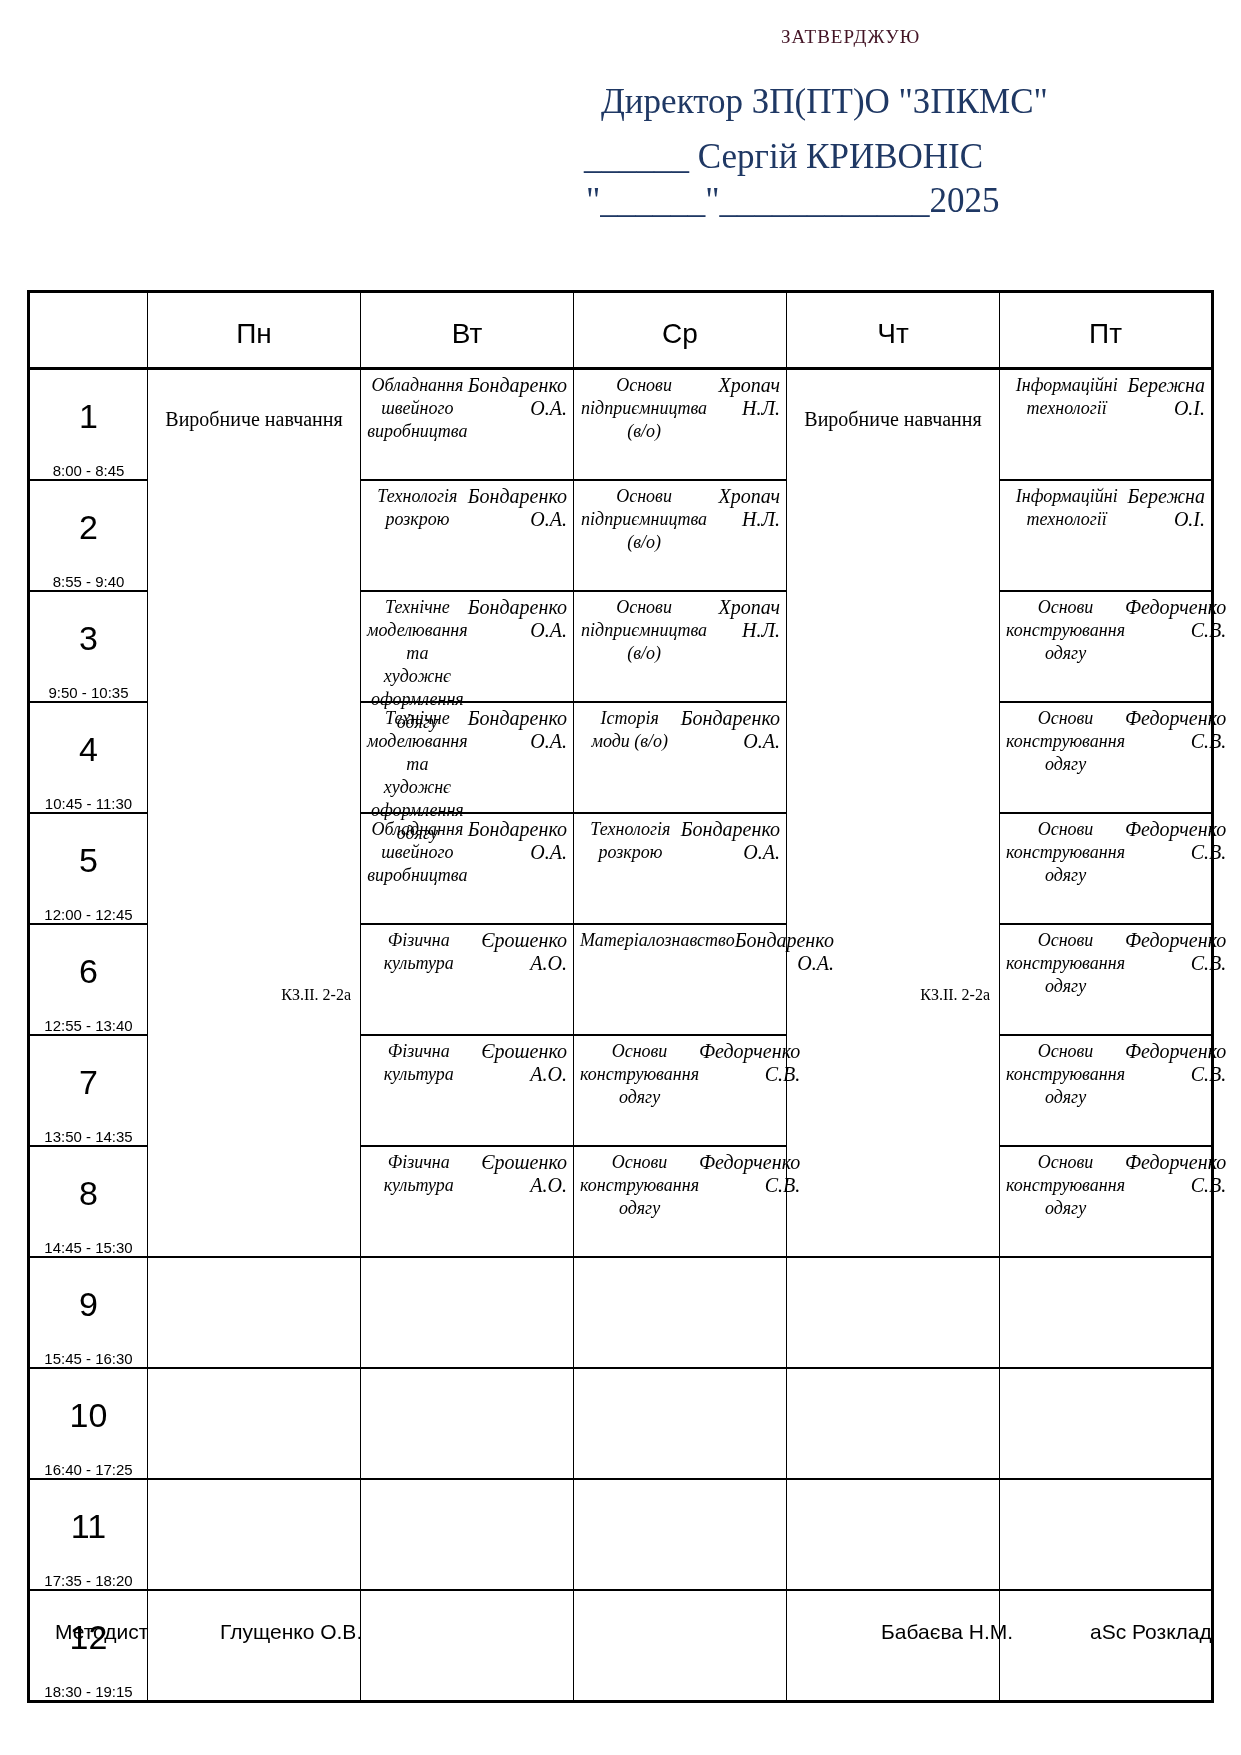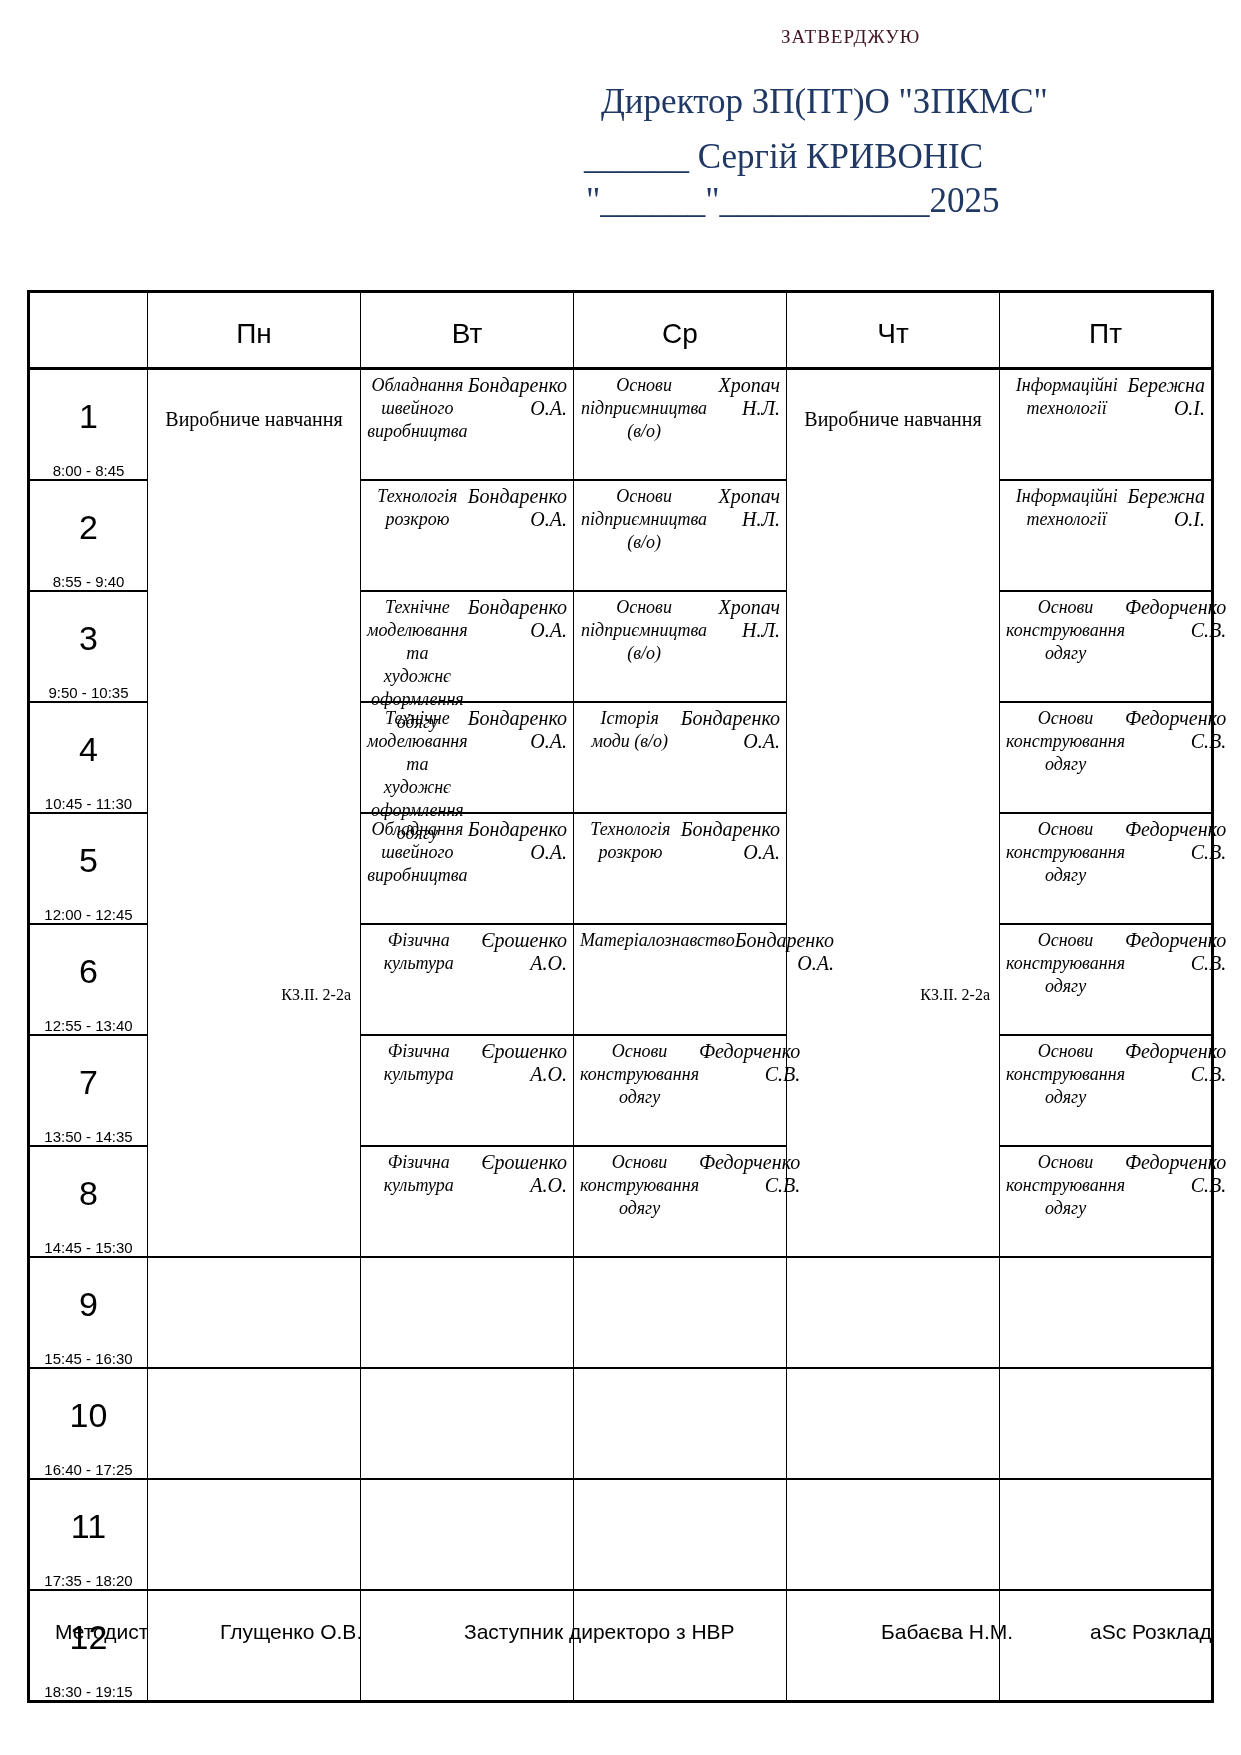--- a/index.html
+++ b/index.html
@@ -475,16 +475,15 @@
           </td>
           <td>
             <div class="cell-inner"></div>
           </td>
         </tr>
       </tbody>
   </table>
 
   <div class="footer-item f-0">Методист</div>
   <div class="footer-item f-1">Глущенко О.В.</div>
-  <div class="footer-item f-2">Заступник директоро з НВР</div>
   <div class="footer-item f-3">Бабаєва Н.М.</div>
   <div class="footer-item f-4">aSc Розклад</div>
 </div>
 
 </body></html>

